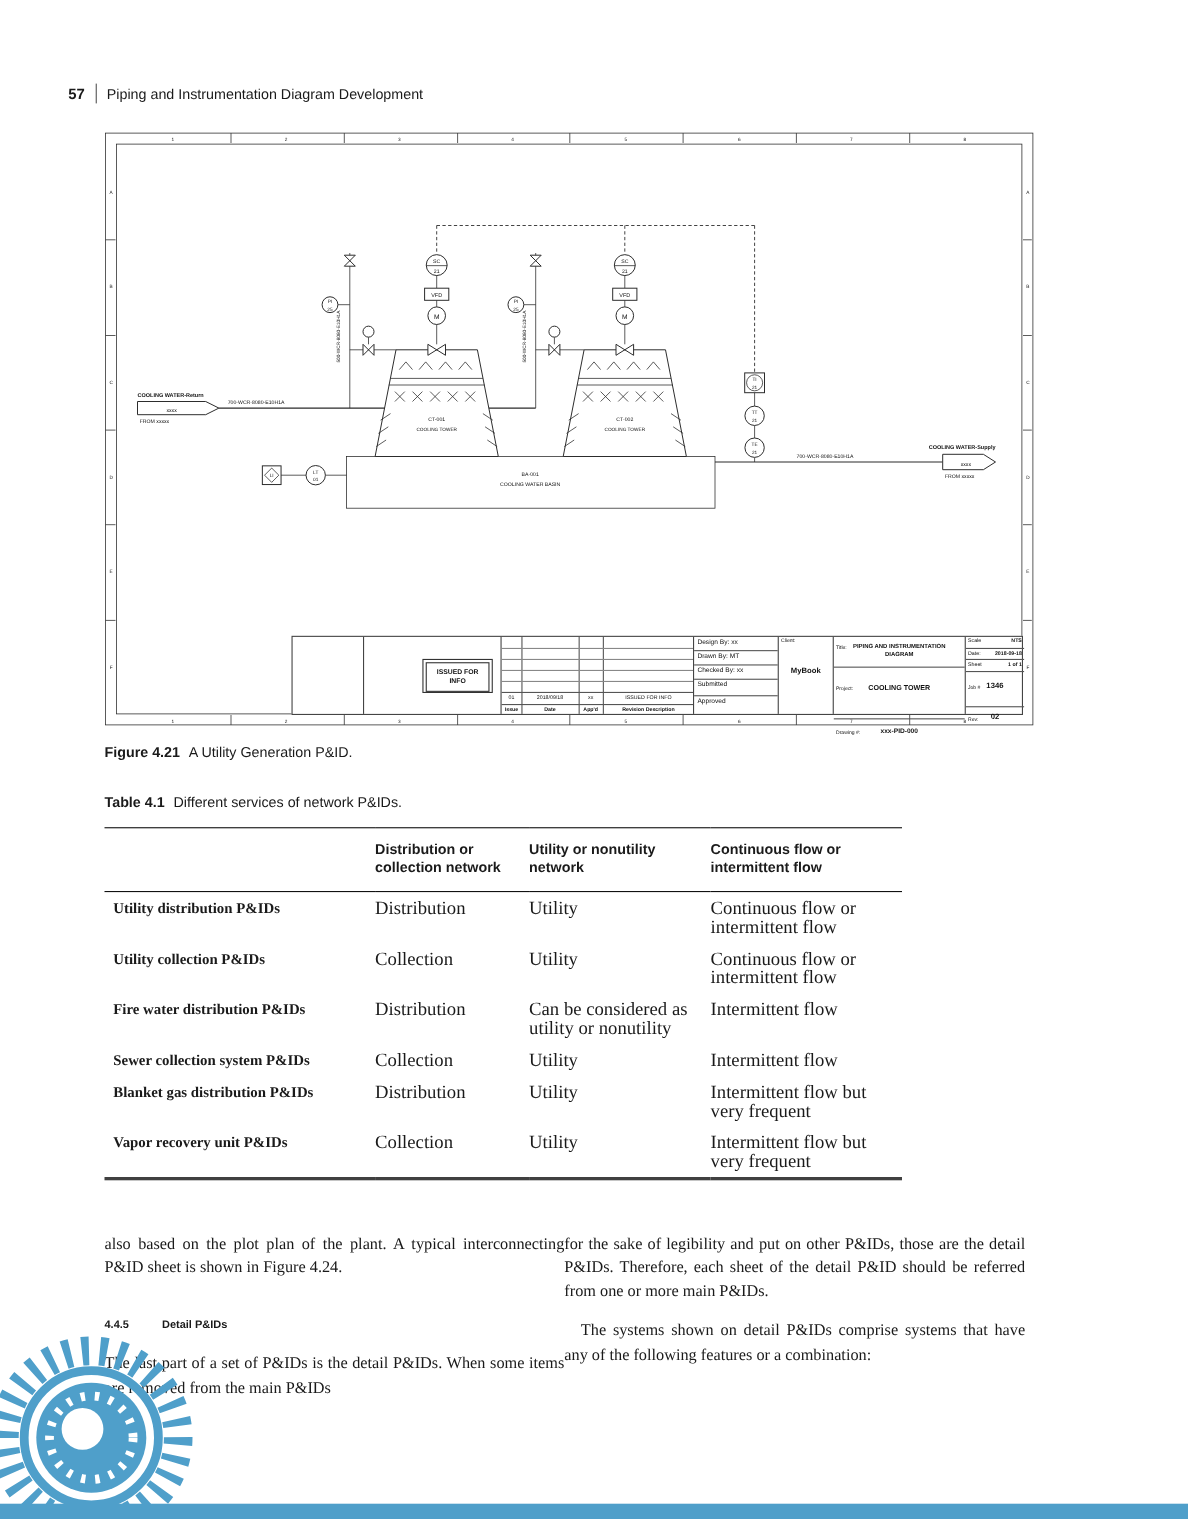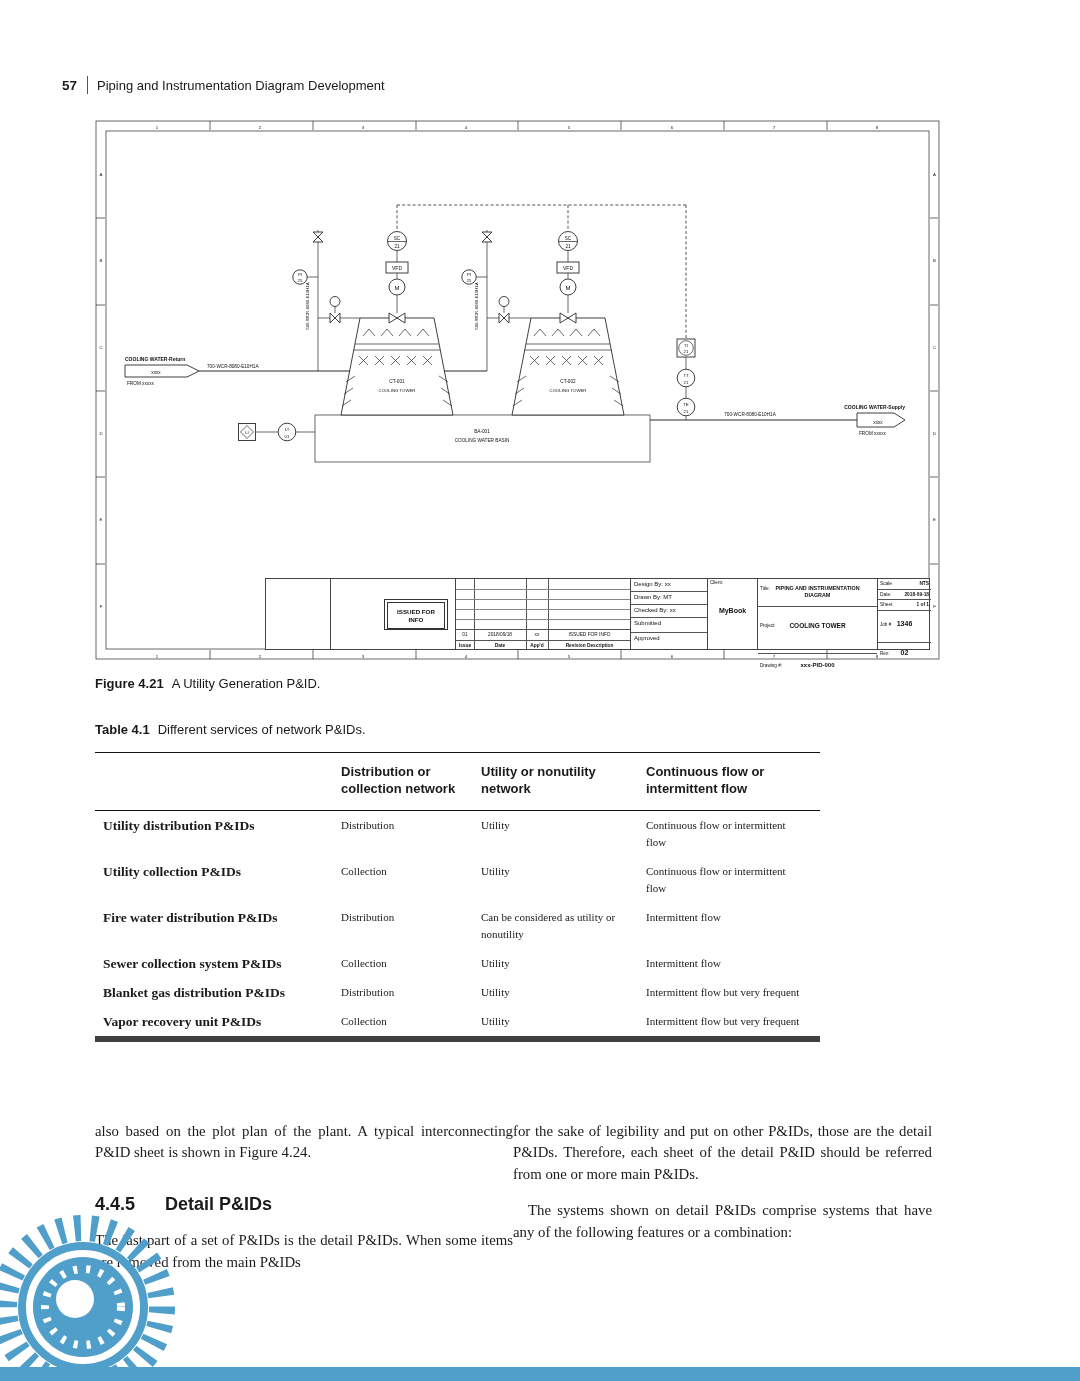--- a/index.html
+++ b/index.html
@@ -54,31 +54,31 @@
            justify-content:center;font-weight:bold;font-size:6.2px;line-height:8px;text-align:center}
 
   
   .figcap{position:absolute;left:95px;top:676px;font-family:"Liberation Sans",sans-serif;font-size:13px}
   .figcap b{margin-right:8px}
   .tabcap{position:absolute;left:95px;top:722px;font-family:"Liberation Sans",sans-serif;font-size:13px}
   .tabcap b{margin-right:8px}
 
   
   table.services{position:absolute;left:95px;top:752px;width:725px;border-collapse:collapse;
-                 border-top:1px solid #111;border-bottom:6px solid #404040}
+                 border-top:1px solid #111;border-bottom:3px solid #404040}
   .services th,.services td{vertical-align:top;text-align:left}
   .services thead th{font-family:"Liberation Sans",sans-serif;font-weight:bold;font-size:13px;
                      line-height:17px;padding:10px 8px 13px 0;border-bottom:1px solid #111}
   .services tbody th{font-weight:bold;font-size:13.5px;line-height:17px;padding:6px 8px 6px 8px}
-  .services tbody td{font-size:11px;line-height:17px;padding:6px 12px 6px 0}
+  .services tbody td{font-size:17px;line-height:17px;padding:6px 12px 6px 0}
 
   
   .colL{position:absolute;left:95px;top:1106px;width:418px;font-size:14.8px;line-height:21.5px;text-align:justify}
   .colR{position:absolute;left:513px;top:1106px;width:419px;font-size:14.8px;line-height:21.5px;text-align:justify}
-  .colL h3{font-family:"Liberation Sans",sans-serif;font-size:18px;font-weight:bold;margin:30px 0 12px}
+  .colL h3{font-family:"Liberation Sans",sans-serif;font-size:10px;font-weight:bold;margin:30px 0 12px}
   .colL h3 .secnum{margin-right:30px}
   .ind{text-indent:15px}
 
   
   .watermark{position:absolute;left:0;top:1200px;width:1080px;height:181px;pointer-events:none}
   .sunlogo{position:absolute;left:-12px;top:12px}
   .bbar{position:absolute;left:0;top:1367px;width:1080px;height:14px;background:#4f9fca}
 </style>
 </head>
 <body>

